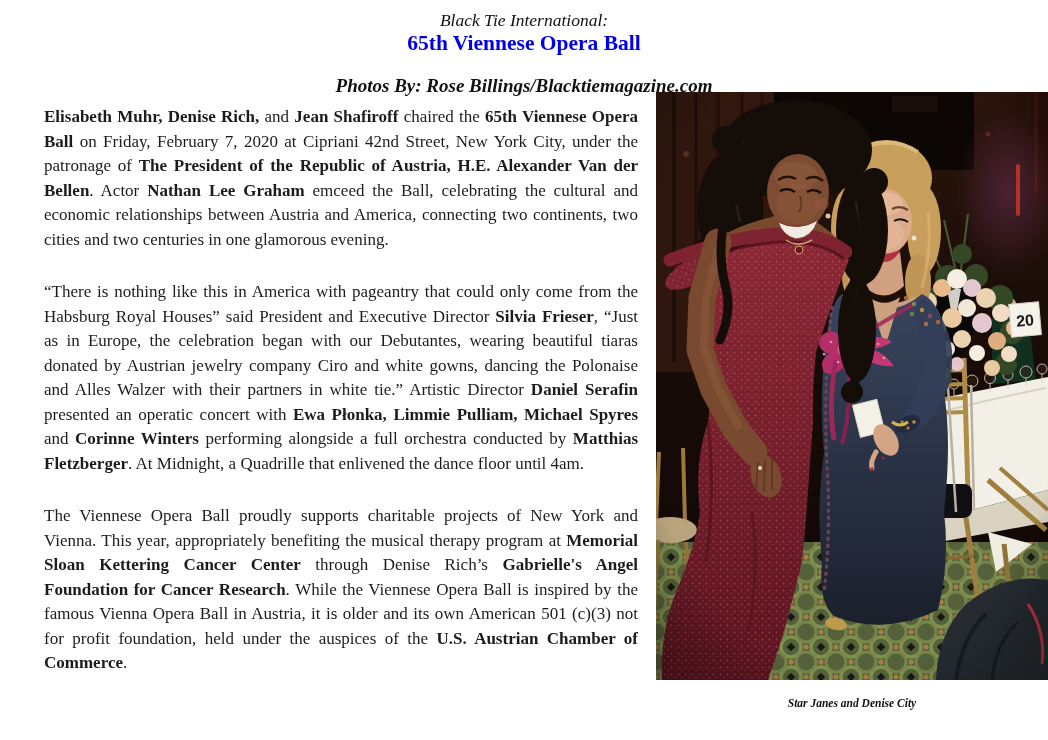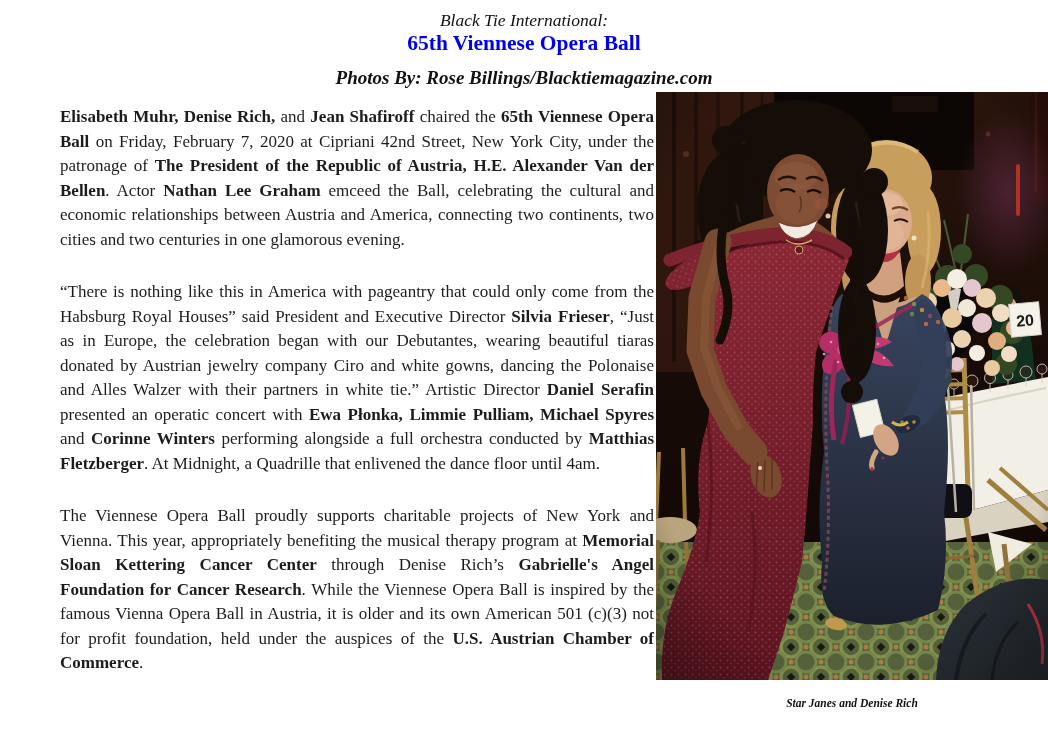--- a/index.html
+++ b/index.html
@@ -2,23 +2,23 @@
 <html><head>
 <meta charset="utf-8">
 <style>
   html,body{margin:0;padding:0;background:#ffffff;}
   .page{position:relative;width:1048px;height:740px;background:#ffffff;overflow:hidden;
         font-family:"Liberation Serif",serif;color:#1c1c1c;}
   
   .hdr{position:absolute;top:10px;left:0;width:1048px;text-align:center;}
   .hdr-line1{font-style:italic;font-size:17.5px;line-height:20px;color:#111;}
   .hdr-title{font-weight:bold;font-size:21.5px;line-height:25px;color:#0000ee;margin:1px 0 0 0;}
-  .hdr-credit{font-weight:bold;font-style:italic;font-size:19px;line-height:23px;color:#111;margin-top:10px;}
+  .hdr-credit{font-weight:bold;font-style:italic;font-size:19px;line-height:23px;color:#111;margin-top:18px;}
   
-  .text-col{position:absolute;left:60px;top:105px;width:594px;
+  .text-col{position:absolute;left:44px;top:105px;width:594px;
             font-size:17px;line-height:24.5px;text-align:justify;}
   .text-col p{margin:0 0 28px 0;}
   .b{font-weight:bold;}
   .i{}
   
   .photo-fig{position:absolute;left:656px;top:92px;width:392px;margin:0;}
   .photo{width:392px;height:588px;background:#140a08;}
   .photo svg{display:block;}
   .photo-cap{display:block;text-align:center;font-weight:bold;font-style:italic;
              font-size:11.5px;color:#111;margin-top:17px;}
@@ -350,16 +350,16 @@
         <g>
           <path d="M280,588 Q282,540 310,512 Q350,480 392,488 L392,588 Z" fill="#252b31"></path>
           <path d="M300,588 Q306,545 330,522" stroke="#171c21" stroke-width="4" fill="none"></path>
           <path d="M336,588 Q340,550 362,530" stroke="#171c21" stroke-width="3" fill="none"></path>
           <path d="M372,512 Q390,540 386,572" stroke="#c03540" stroke-width="3" fill="none"></path>
         </g>
 
         <rect x="0" y="0" width="392" height="588" fill="url(#vigG)"></rect>
       </svg>
     </div>
-    <figcaption class="photo-cap">Star Janes and Denise Rich</figcaption>
+    <figcaption class="photo-cap">Star Janes and Denise City</figcaption>
   </figure>
 
 </div>
 
 </body></html>

